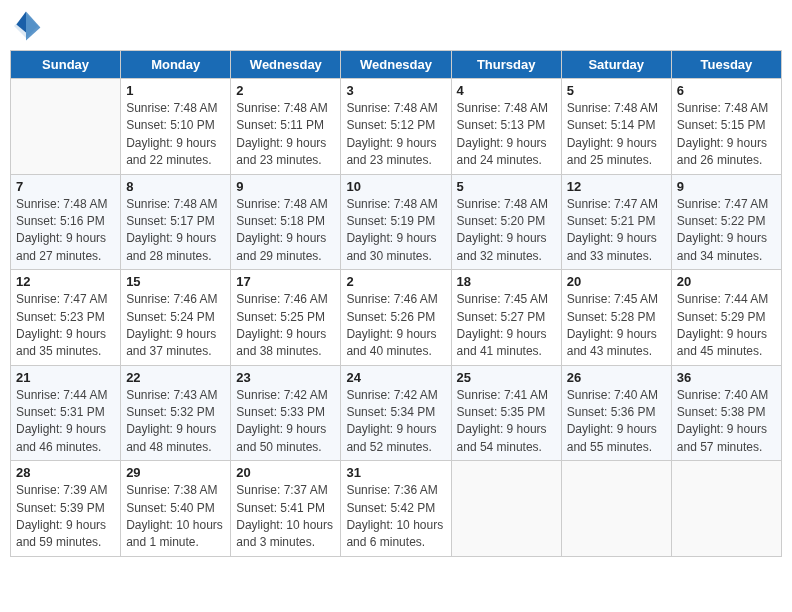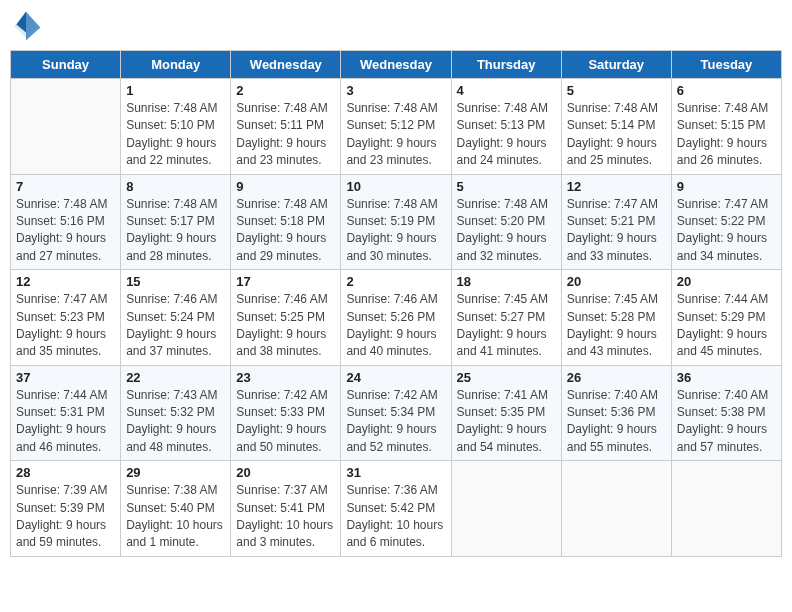--- a/index.html
+++ b/index.html
@@ -202,21 +202,21 @@
           <span class="day-number">20</span>
           <div class="cell-info">Sunrise: 7:45 AM<br>Sunset: 5:28 PM<br>Daylight: 9 hours and 43 minutes.</div>
         </td>
         <td>
           <span class="day-number">20</span>
           <div class="cell-info">Sunrise: 7:44 AM<br>Sunset: 5:29 PM<br>Daylight: 9 hours and 45 minutes.</div>
         </td>
       </tr>
       <tr>
         <td>
-          <span class="day-number">37</span>
+          <span class="day-number">21</span>
           <div class="cell-info">Sunrise: 7:44 AM<br>Sunset: 5:31 PM<br>Daylight: 9 hours and 46 minutes.</div>
         </td>
         <td>
           <span class="day-number">22</span>
           <div class="cell-info">Sunrise: 7:43 AM<br>Sunset: 5:32 PM<br>Daylight: 9 hours and 48 minutes.</div>
         </td>
         <td>
           <span class="day-number">23</span>
           <div class="cell-info">Sunrise: 7:42 AM<br>Sunset: 5:33 PM<br>Daylight: 9 hours and 50 minutes.</div>
         </td>

